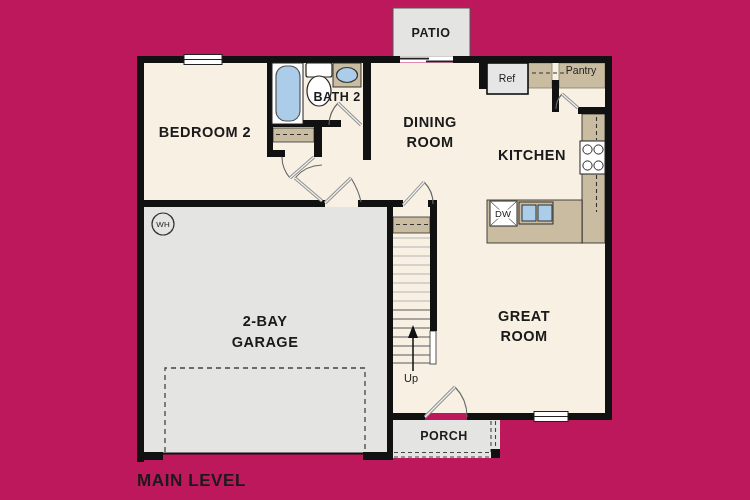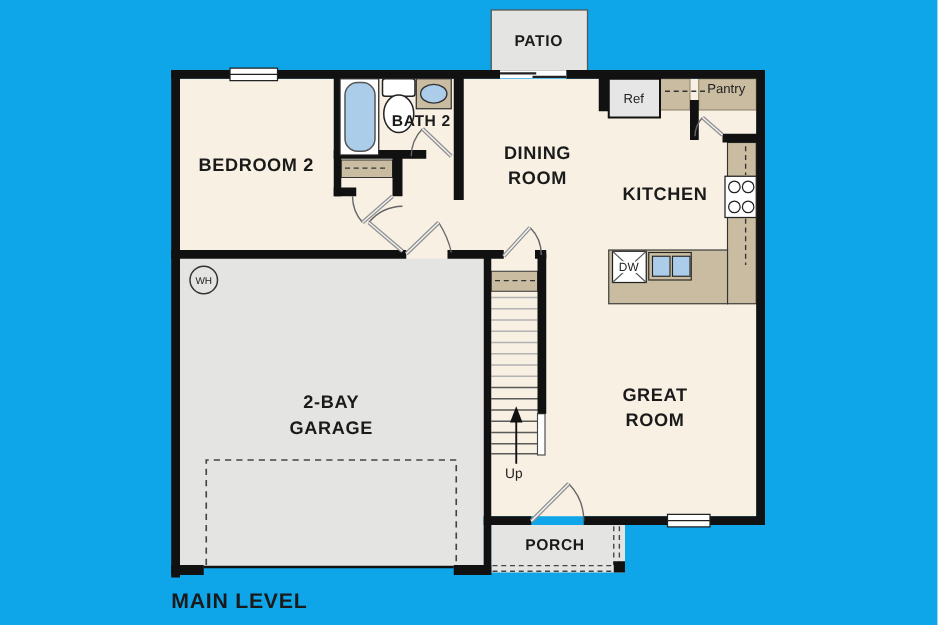--- a/index.html
+++ b/index.html
@@ -1,16 +1,16 @@
 <!DOCTYPE html>
 <html><head>
 <meta charset="utf-8">
 <style>
   html,body{margin:0;padding:0;background:#ffffff;}
-  .stage{position:relative;width:750px;height:500px;background:#0ea5e9;overflow:hidden;}
+  .stage{position:relative;width:750px;height:500px;background:#be185d;overflow:hidden;}
   svg{display:block;}
   .lbl{font-family:"Liberation Sans",sans-serif;font-weight:bold;fill:#1a1a1a;letter-spacing:.5px;}
   .lbl-lg{font-size:14.5px;}
   .lbl-md{font-size:12.5px;}
   .lbl-title{font-size:17px;letter-spacing:.6px;}
   .lbl-sm{font-family:"Liberation Sans",sans-serif;font-weight:normal;fill:#222;font-size:10.5px;}
   .lbl-xs{font-family:"Liberation Sans",sans-serif;font-weight:normal;fill:#222;font-size:8px;}
   .wall{fill:#111111;}
   .fixline{stroke:#222;fill:#ffffff;}
   .arc{stroke:#666;stroke-width:1.1;fill:none;}

